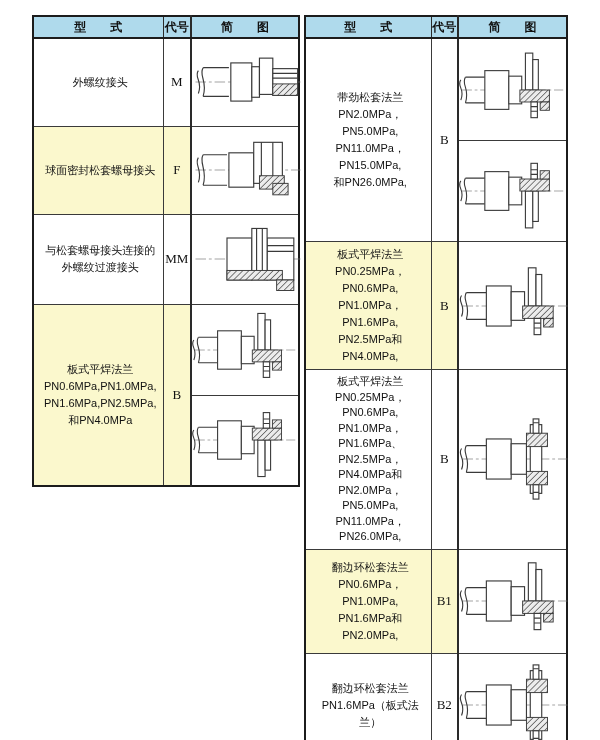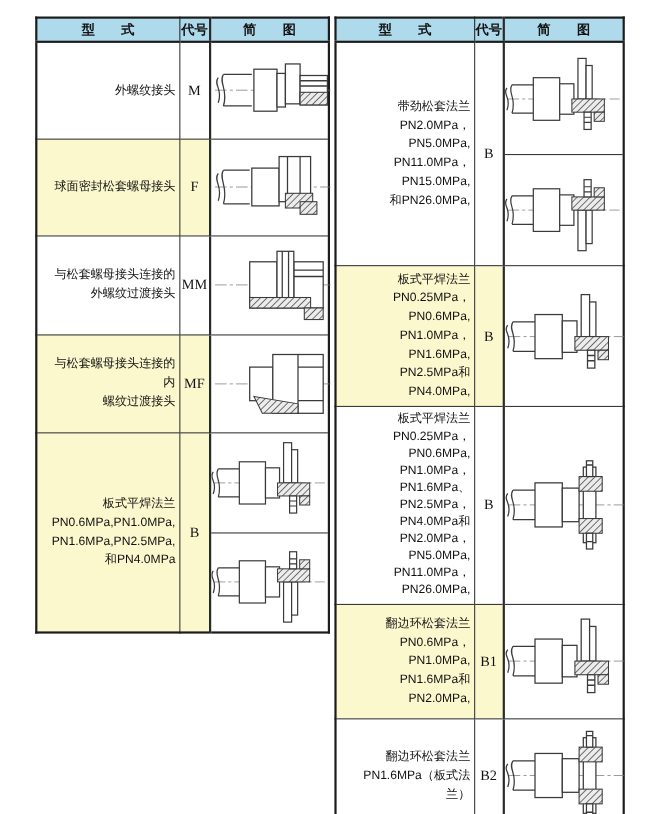--- a/index.html
+++ b/index.html
@@ -24,21 +24,21 @@
     background:var(--header-bg,#afdaec);
     border:1px solid #2a2a2a;border-bottom:2px solid var(--border,#1c1c1c);
     height:20px;padding:0;font-size:12px;font-weight:700;text-align:center;
   }
   td{
     border:1px solid #3a3a3a;padding:0;vertical-align:middle;background:#fff;
   }
   td.type{padding:0;}
   .type-text{
     white-space:pre-line;font-size:11px;line-height:17px;
-    padding:4px 3px 4px 7px;text-align:right;
+    padding:4px 3px 4px 7px;text-align:center;
   }
   td.code{
     text-align:center;font-family:"Liberation Serif", serif;
     font-size:13px;
   }
   td.diag{
     border-left:2px solid #2a2a2a;text-align:center;padding:0;
   }
   tr.hl td.type, tr.hl td.code{background:var(--hl-bg,#fbf8cd);}
   .half{display:flex;align-items:center;justify-content:center;}
@@ -129,41 +129,20 @@
                   </pattern>
                 </defs>
                 <line x1="3" y1="44" x2="113" y2="44" stroke="#777" stroke-width="0.7" stroke-dasharray="11 3 3 3"></line>
                 <rect x="36" y="22" width="26" height="44" fill="#ffffff" stroke="#3a3a3a" stroke-width="1.2"></rect>
                 <rect x="78" y="22" width="28" height="44" fill="#ffffff" stroke="#3a3a3a" stroke-width="1.2"></rect>
                 <rect x="62" y="12" width="16" height="54" fill="#ffffff" stroke="#3a3a3a" stroke-width="1.2"></rect>
                 <path d="M67 12 V66 M73 12 V66" fill="none" stroke="#3a3a3a" stroke-width="1.2"></path>
                 <path d="M78 30 H106 M78 36 H106" fill="none" stroke="#3a3a3a" stroke-width="1.2"></path>
                 <rect x="36" y="56" width="58" height="10" fill="url(#h2)" stroke="#3a3a3a" stroke-width="1"></rect>
                 <rect x="88" y="66" width="18" height="11" fill="url(#h2)" stroke="#3a3a3a" stroke-width="1"></rect>
-              </svg></td>
-        </tr>
-        <tr class="hl" style="height:89px;">
-          <td class="type">
-              <div class="type-text">与松套螺母接头连接的内
-螺纹过渡接头</div>
-            </td>
-          <td class="code">MF</td>
-          <td class="diag"><svg class="dg" width="112" height="84" viewBox="0 0 116 88">
-                <defs>
-                  <pattern id="h3" width="4.5" height="4.5" patternUnits="userSpaceOnUse" patternTransform="rotate(45)">
-                    <rect width="4.5" height="4.5" fill="#ececec"></rect>
-                    <line x1="0" y1="0" x2="0" y2="4.5" stroke="#3f3f3f" stroke-width="1.4"></line>
-                  </pattern>
-                </defs>
-                <line x1="3" y1="44" x2="113" y2="44" stroke="#777" stroke-width="0.7" stroke-dasharray="11 3 3 3"></line>
-                <rect x="36" y="28" width="22" height="32" fill="#ffffff" stroke="#3a3a3a" stroke-width="1.2"></rect>
-                <rect x="58" y="16" width="48" height="56" fill="#ffffff" stroke="#3a3a3a" stroke-width="1.2"></rect>
-                <path d="M82 16 V72" fill="none" stroke="#3a3a3a" stroke-width="1.2"></path>
-                <path d="M82 28 H106 M82 60 H106" fill="none" stroke="#3a3a3a" stroke-width="1.2"></path>
-                <polygon points="40,56 82,63 82,72 48,72" fill="url(#h3)" stroke="#3a3a3a" stroke-width="1"></polygon>
               </svg></td>
         </tr>
         <tr class="hl" style="height:181px;">
           <td class="type">
               <div class="type-text">板式平焊法兰
 PN0.6MPa,PN1.0MPa,
 PN1.6MPa,PN2.5MPa,
 和PN4.0MPa</div>
             </td>
           <td class="code">B</td>

